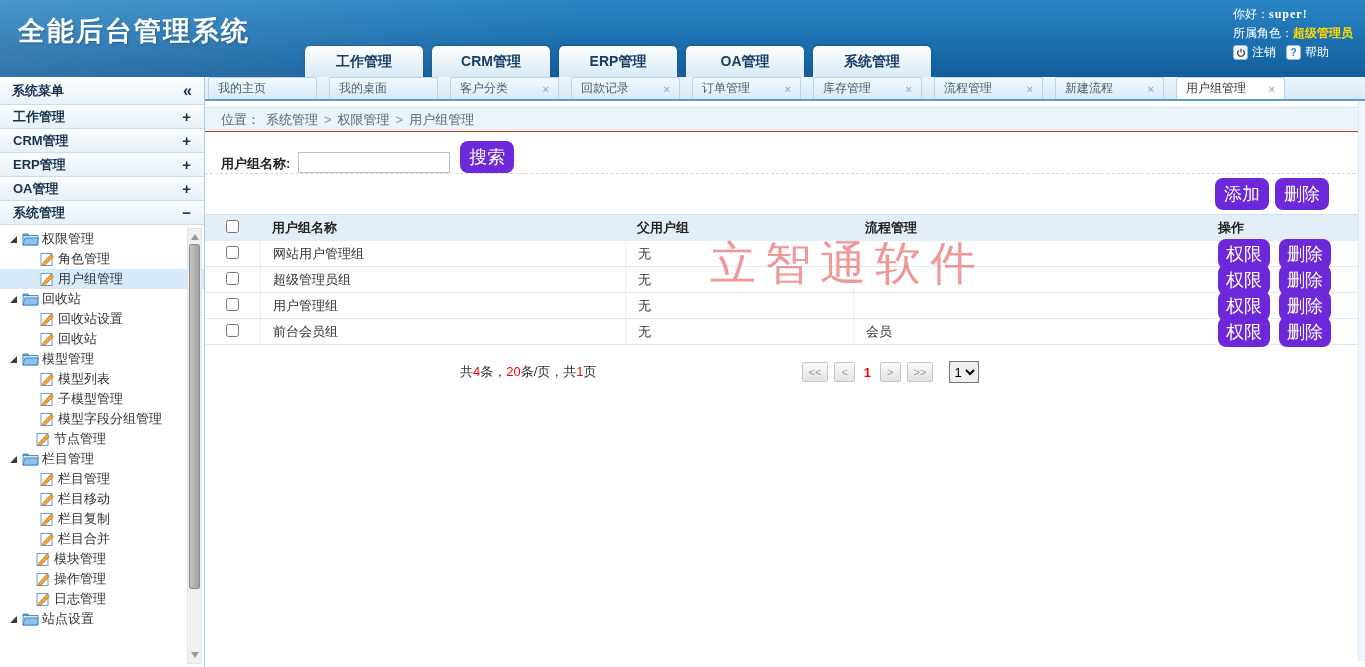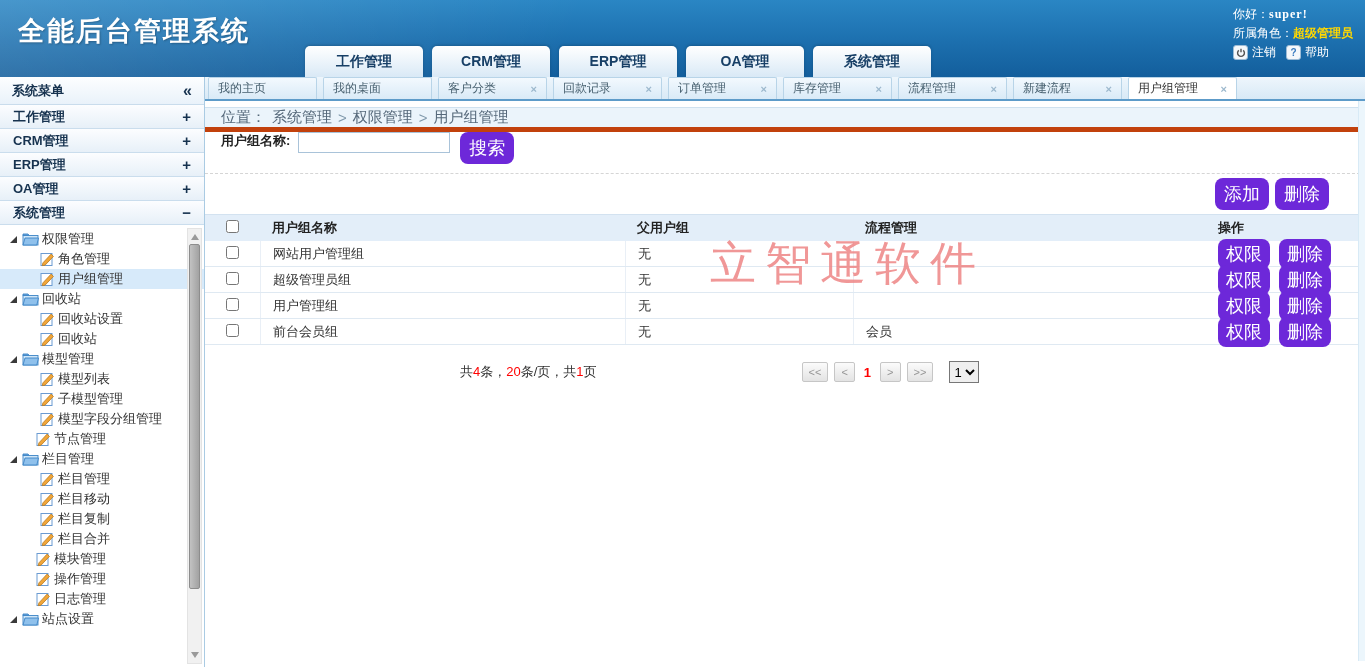--- a/index.html
+++ b/index.html
@@ -55,32 +55,32 @@
   .sb-arrow { position:absolute; left:3px; width:0; height:0;
     border-left:4px solid transparent; border-right:4px solid transparent; }
   .sb-arrow.up { top:5px; border-bottom:6px solid #9a9a9a; }
   .sb-arrow.down { bottom:5px; border-top:6px solid #9a9a9a; }
   .sb-thumb { position:absolute; top:15px; left:1px; width:11px; height:345px;
     background:linear-gradient(90deg,#c2c2c2,#a2a2a2); border:1px solid #8d8d8d; border-radius:2px; }
 
   
   .content { flex:1; position:relative; background:#fff; display:flex; flex-direction:column; }
   .tabstrip { height:24px; background:linear-gradient(#eef6fc,#d8e9f6);
-    border-bottom:2px solid #5d9bc9; display:flex; gap:6px; padding-left:3px; }
+    border-bottom:2px solid #5d9bc9; display:flex; gap:12px; padding-left:3px; }
   .otab { width:109px; display:flex; align-items:center; justify-content:space-between;
     padding:0 9px; font-size:12px; color:#47606f; cursor:pointer;
     background:linear-gradient(#f3f9fe,#d9eaf7); border:1px solid #b8d4e8; border-bottom:none;
     border-radius:2px 2px 0 0; }
   .otab.active { background:#fff; color:#333; }
   .otab-close { color:#9cb8cd; font-size:11px; font-weight:bold; cursor:pointer; }
   .breadcrumb { height:25px; margin-top:6px; background:#ebf4fb; border-top:1px solid #cfe1ef;
-    border-bottom:5px solid #c2410c; display:flex; align-items:center; gap:6px;
-    padding-left:16px; font-size:15px; color:#55687a; }
+    border-bottom:1px solid #c2410c; display:flex; align-items:center; gap:6px;
+    padding-left:16px; font-size:13px; color:#55687a; }
   .bc-sep { color:#7f98ab; }
-  .searchbar { height:42px; display:flex; align-items:flex-start; padding-left:16px;
+  .searchbar { height:42px; display:flex; align-items:flex-end; padding-left:16px;
     border-bottom:1px dashed #d5d5d5; font-size:13px; color:#222; }
   .search-label { font-weight:bold; }
   .search-input { width:152px; height:21px; border:1px solid #a9c3d9; margin-left:8px; padding:0 4px; }
   .btn { background:#6d28d9; color:#fff; border:none; font-size:18px; padding:4px 9px;
     border-radius:8px; cursor:pointer; font-family:inherit; }
   .btn.small { padding:3px 8px; }
   .btn-search { margin-left:10px; }
   .actions { height:40px; display:flex; justify-content:flex-end; align-items:center;
     gap:6px; padding-right:36px; }
 

